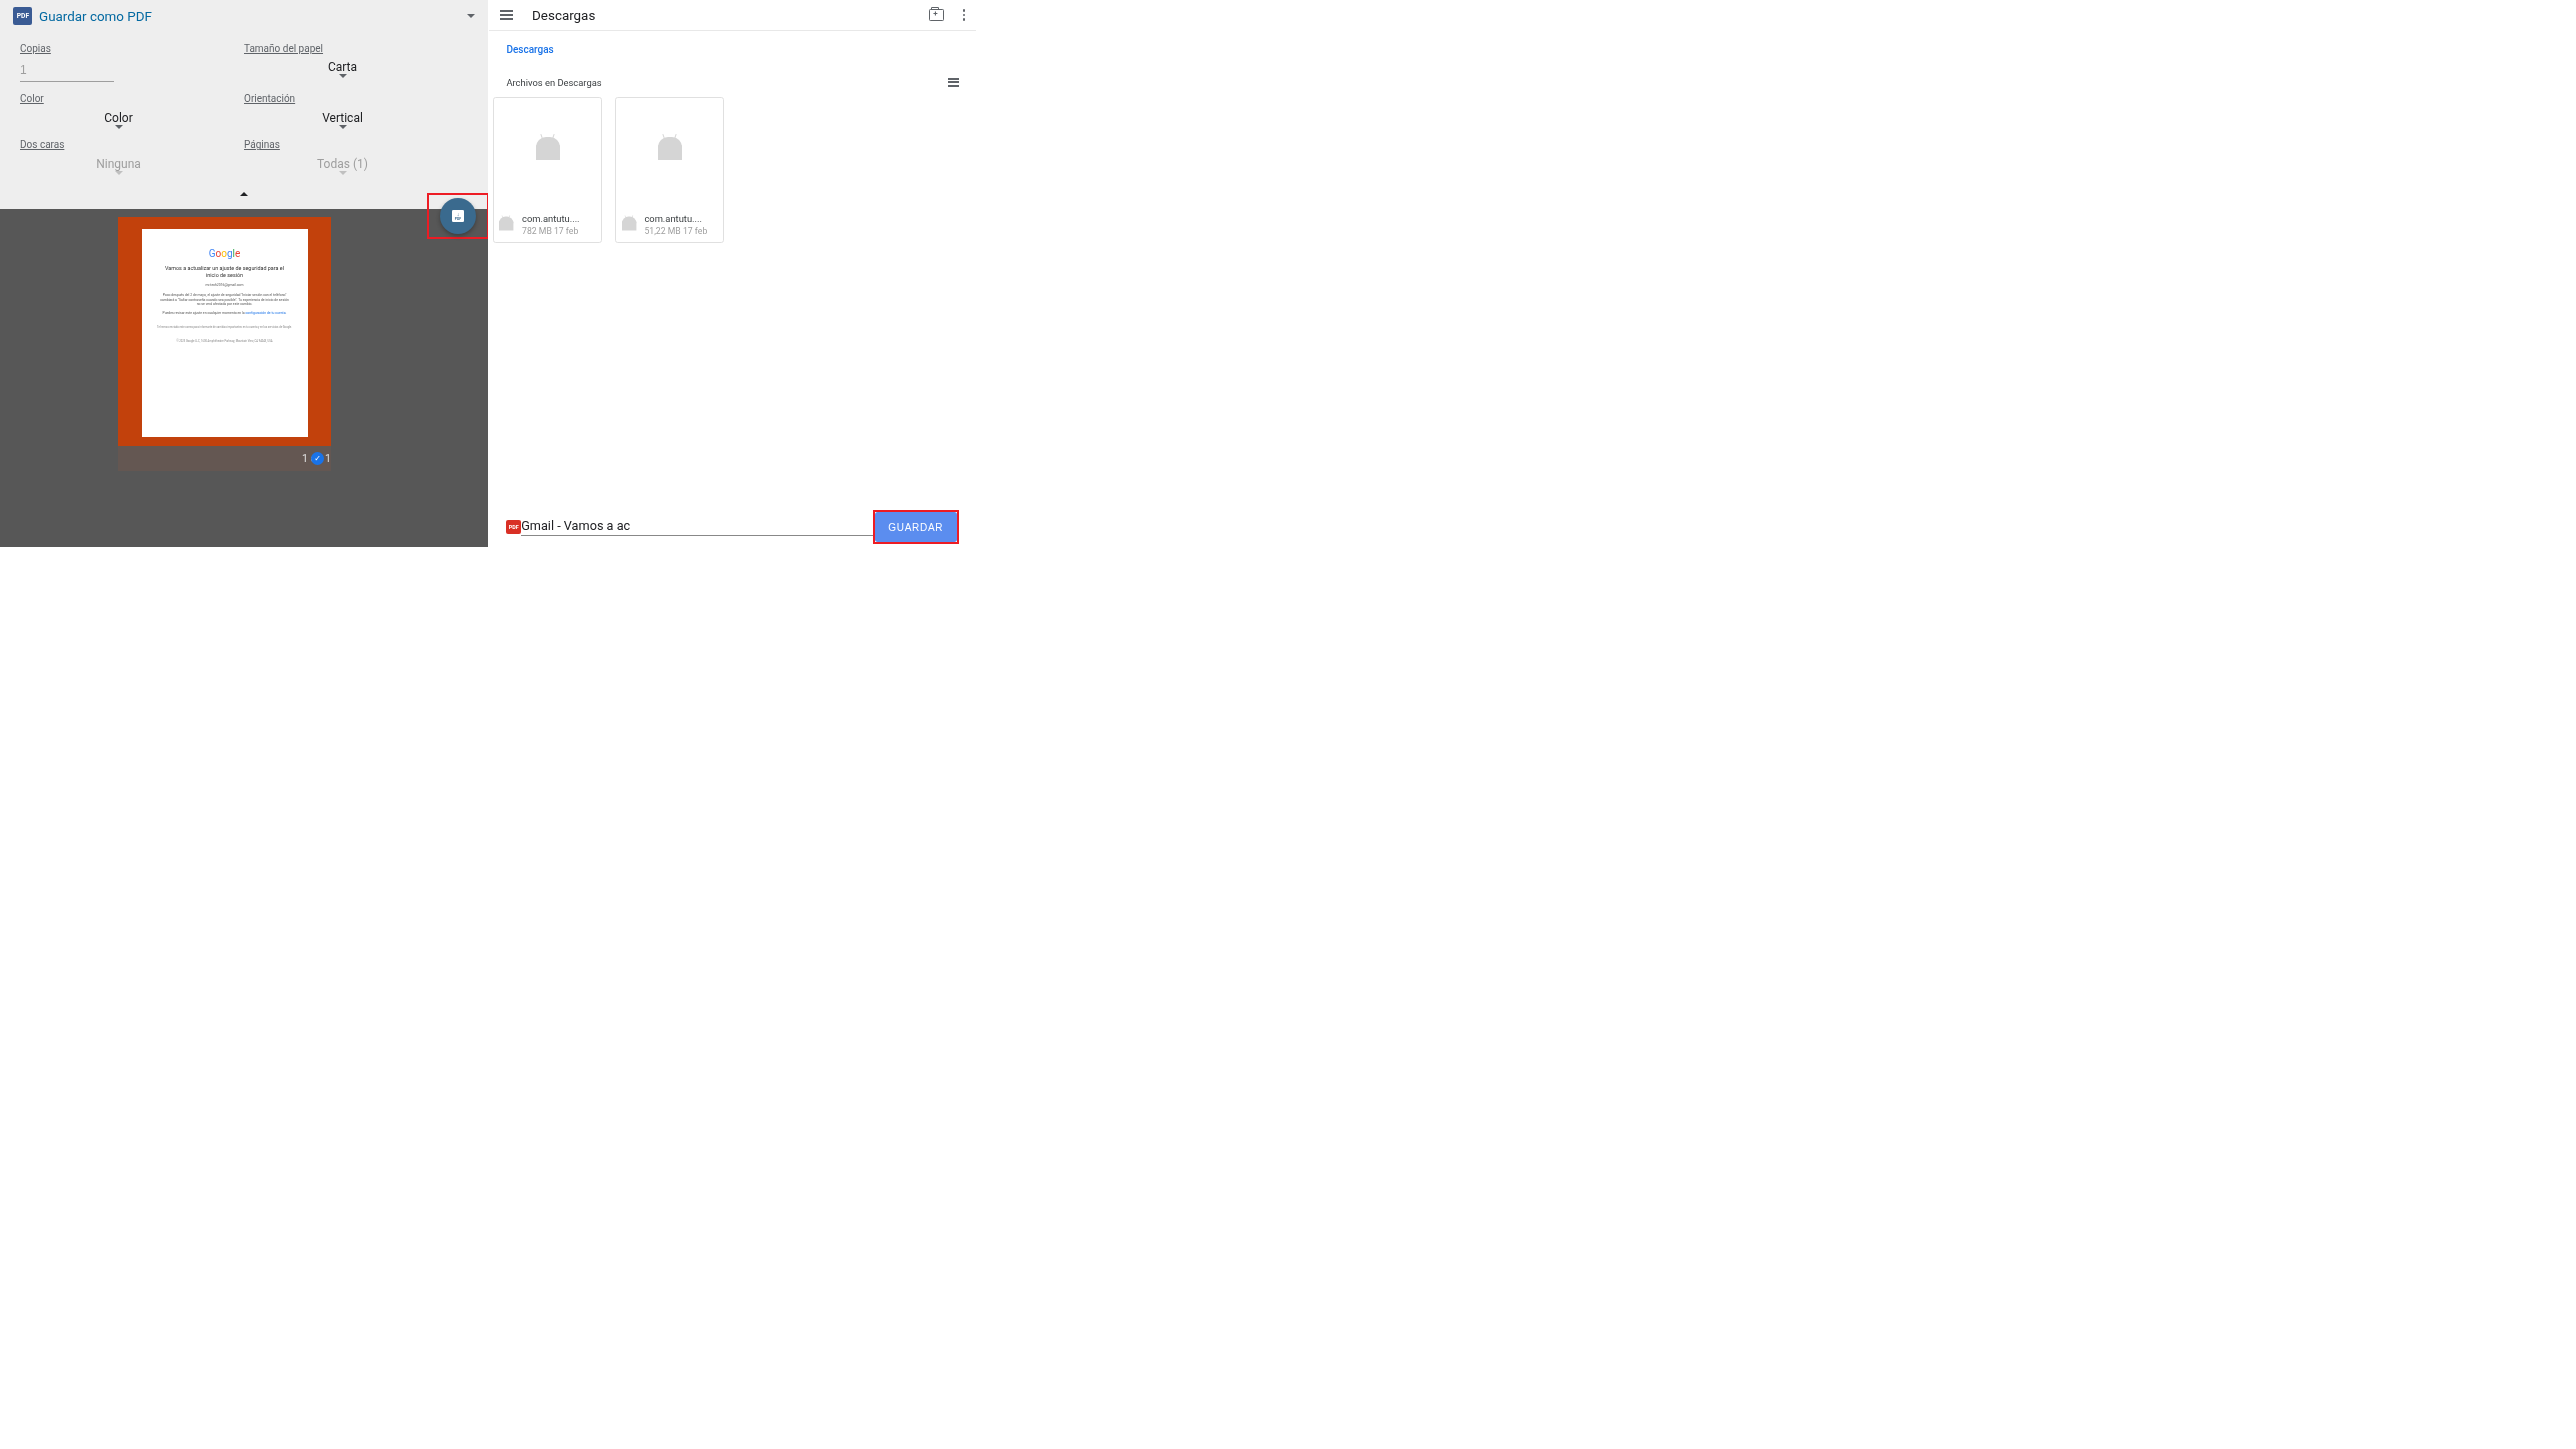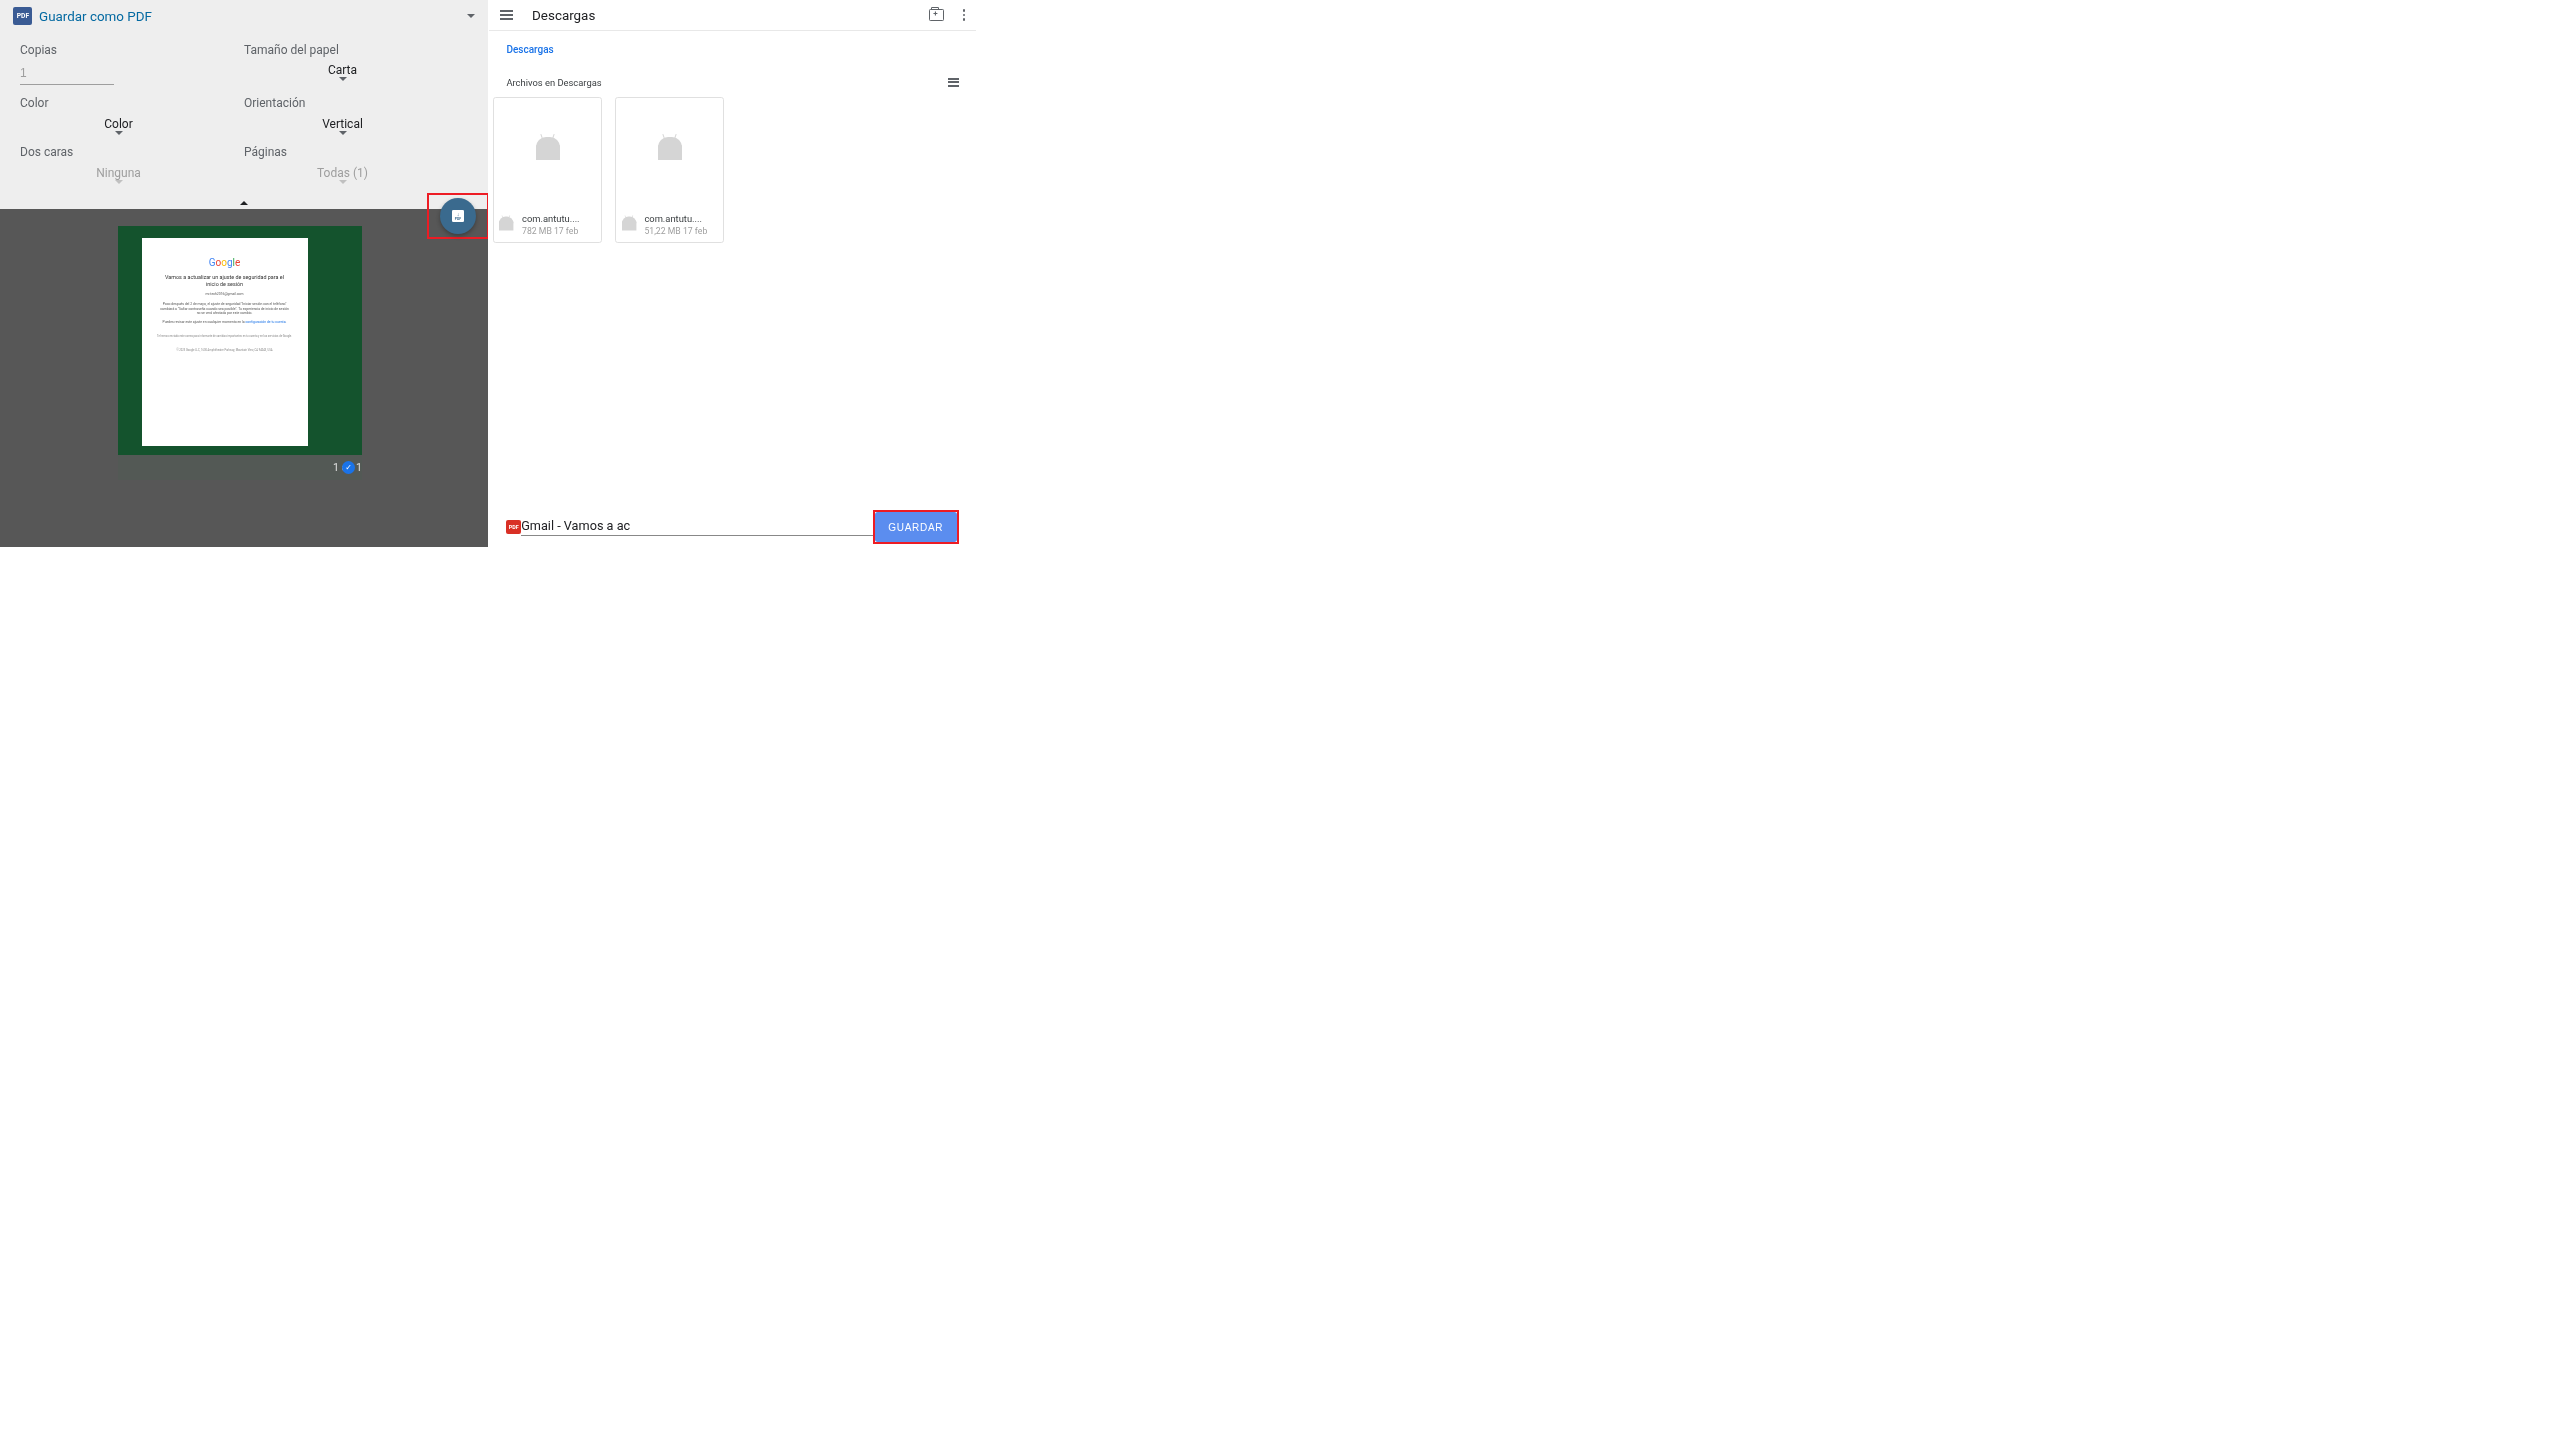--- a/index.html
+++ b/index.html
@@ -9,30 +9,30 @@
 .screen-right { background: #fff; border-left: 0.7px solid #fff; }
 
 
 .pdf-header { display: flex; align-items: center; padding: 8px 13.4px; height: 32px; }
 .pdf-icon { width: 19px; height: 17.4px; background: #3a5b94; border-radius: 2px; color: #fff; font-size: 6.7px; font-weight: bold; display: flex; align-items: center; justify-content: center; margin-right: 6.7px; }
 .pdf-title { font-size: 13.4px; color: #0369a1; flex: 1; }
 .chev-down { width: 0; height: 0; border-left: 4px solid transparent; border-right: 4px solid transparent; border-top: 4px solid #5f6368; }
 
 .options { display: flex; flex-wrap: wrap; padding: 5.4px 20px 0; }
 .opt { width: 50%; padding: 5.4px 0; }
-.opt-label { font-size: 12px; color: #5f6368; margin-bottom: 6.7px; }
+.opt-label { font-size: 10px; color: #5f6368; margin-bottom: 6.7px; text-decoration: underline; }
 .opt-value { display: flex; align-items: center; justify-content: space-between; font-size: 12px; color: #202124; padding-right: 27px; flex-direction: column; }
 .opt-value.disabled { color: #9e9e9e; }
 .copies-input { font-size: 12px; color: #9e9e9e; border: none; border-bottom: 0.7px solid #9e9e9e; background: transparent; width: 94px; padding: 2.7px 0 4px; }
 
 .collapse-chev { text-align: center; padding: 5.4px 0; }
 .chev-up { display: inline-block; width: 0; height: 0; border-left: 4.7px solid transparent; border-right: 4.7px solid transparent; border-bottom: 4.7px solid #202124; }
 
 .preview-area { position: absolute; top: 209px; left: 0; right: 0; bottom: 0; background: #575757; }
-.page-preview { position: absolute; left: 118px; top: 17px; width: 244px; height: 254px; background: #14532d; }
+.page-preview { position: absolute; left: 118px; top: 8px; width: 213px; height: 254px; background: #c2410c; }
 .page-inner { position: absolute; left: 23.5px; top: 12px; width: 166px; height: 208px; background: #ffffff; padding: 6.7px; overflow: hidden; }
 .goog-logo { text-align: center; margin-top: 12px; font-size: 10px; }
 .goog-logo span:nth-child(1){color:#4285f4}.goog-logo span:nth-child(2){color:#ea4335}.goog-logo span:nth-child(3){color:#fbbc05}.goog-logo span:nth-child(4){color:#4285f4}.goog-logo span:nth-child(5){color:#34a853}.goog-logo span:nth-child(6){color:#ea4335}
 .preview-h { text-align: center; font-size: 5.4px; color: #333; margin: 6.7px 14.8px 4px; line-height: 1.3; }
 .preview-email { text-align: center; font-size: 3.4px; color: #555; margin-bottom: 5.4px; }
 .preview-body { text-align: center; font-size: 3.4px; color: #555; margin: 4px 12px; line-height: 1.4; }
 .preview-link { color: #1a73e8; }
 .preview-foot { text-align: center; font-size: 2.7px; color: #888; margin-top: 9.4px; }
 .page-counter { position: absolute; bottom: 0; left: 0; right: 0; height: 25.5px; background: rgba(90,90,90,0.9); display: flex; align-items: center; justify-content: flex-end; color: #e0e0e0; font-size: 10.7px; }
 .check-badge { position: absolute; right: 6.7px; width: 13.4px; height: 13.4px; border-radius: 50%; background: #1a73e8; color: #fff; display:flex; align-items:center; justify-content:center; font-size:8px; }

